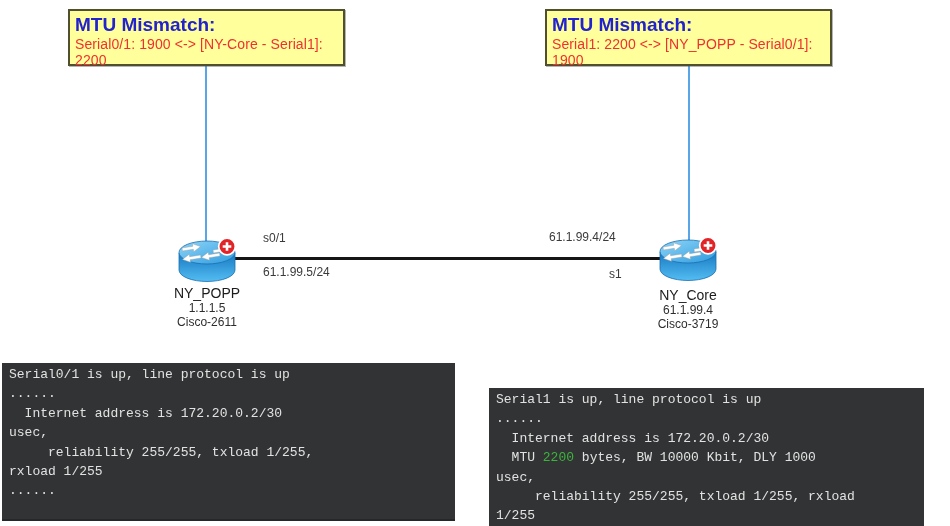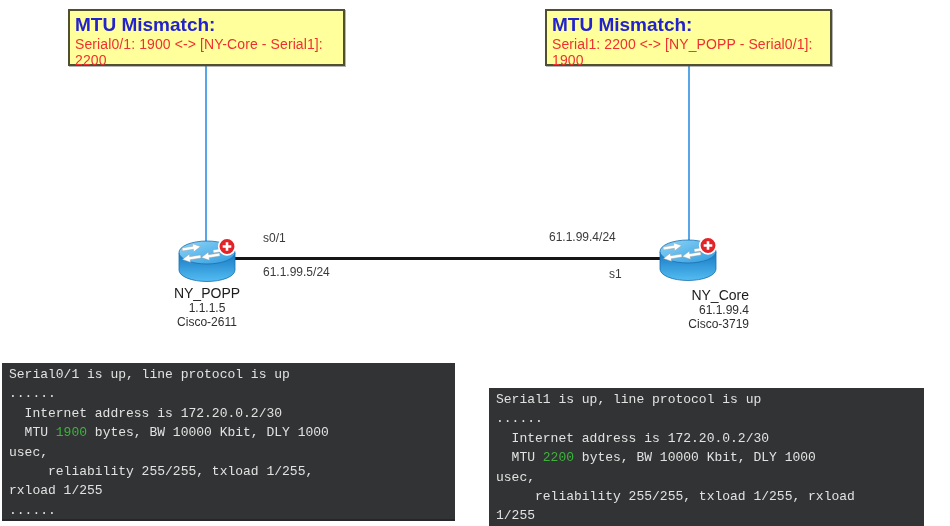--- a/index.html
+++ b/index.html
@@ -111,31 +111,30 @@
       <circle cx="51" cy="9.5" r="8.3" fill="#e22428" stroke="#ffffff" stroke-width="1.7"></circle>
       <path d="M51 5.2 v8.6 M46.7 9.5 h8.6" stroke="#ffffff" stroke-width="2.6"></path>
     </g>
   </svg>
 
   <div class="device-label" style="left:146px;top:286px;">
     <div class="device-name">NY_POPP</div>
     <div class="device-ip">1.1.1.5</div>
     <div class="device-model">Cisco-2611</div>
   </div>
-  <div class="device-label" style="left:627px;top:288px;text-align:right;">
+  <div class="device-label" style="left:627px;top:288px;">
     <div class="device-name">NY_Core</div>
     <div class="device-ip">61.1.99.4</div>
     <div class="device-model">Cisco-3719</div>
   </div>
 
   <div class="console" style="left:2px;top:363px;width:453px;height:158px;">
       <div class="console-line"><span>Serial0/1 is up, line protocol is up</span></div>
       <div class="console-line"><span>......</span></div>
       <div class="console-line"><span>  Internet address is 172.20.0.2/30</span></div>
-      <div class="console-line"><span>  MTU </span><span class="hl">1900</span><span> bytes, BW 10000 Kbit, DLY 1000</span></div>
       <div class="console-line"><span>usec,</span></div>
       <div class="console-line"><span>     reliability 255/255, txload 1/255,</span></div>
       <div class="console-line"><span>rxload 1/255</span></div>
       <div class="console-line"><span>......</span></div>
     </div>
   <div class="console" style="left:489px;top:376px;width:435px;height:158px;margin-top:12px;">
       <div class="console-line"><span>Serial1 is up, line protocol is up</span></div>
       <div class="console-line"><span>......</span></div>
       <div class="console-line"><span>  Internet address is 172.20.0.2/30</span></div>
       <div class="console-line"><span>  MTU </span><span class="hl">2200</span><span> bytes, BW 10000 Kbit, DLY 1000</span></div>

